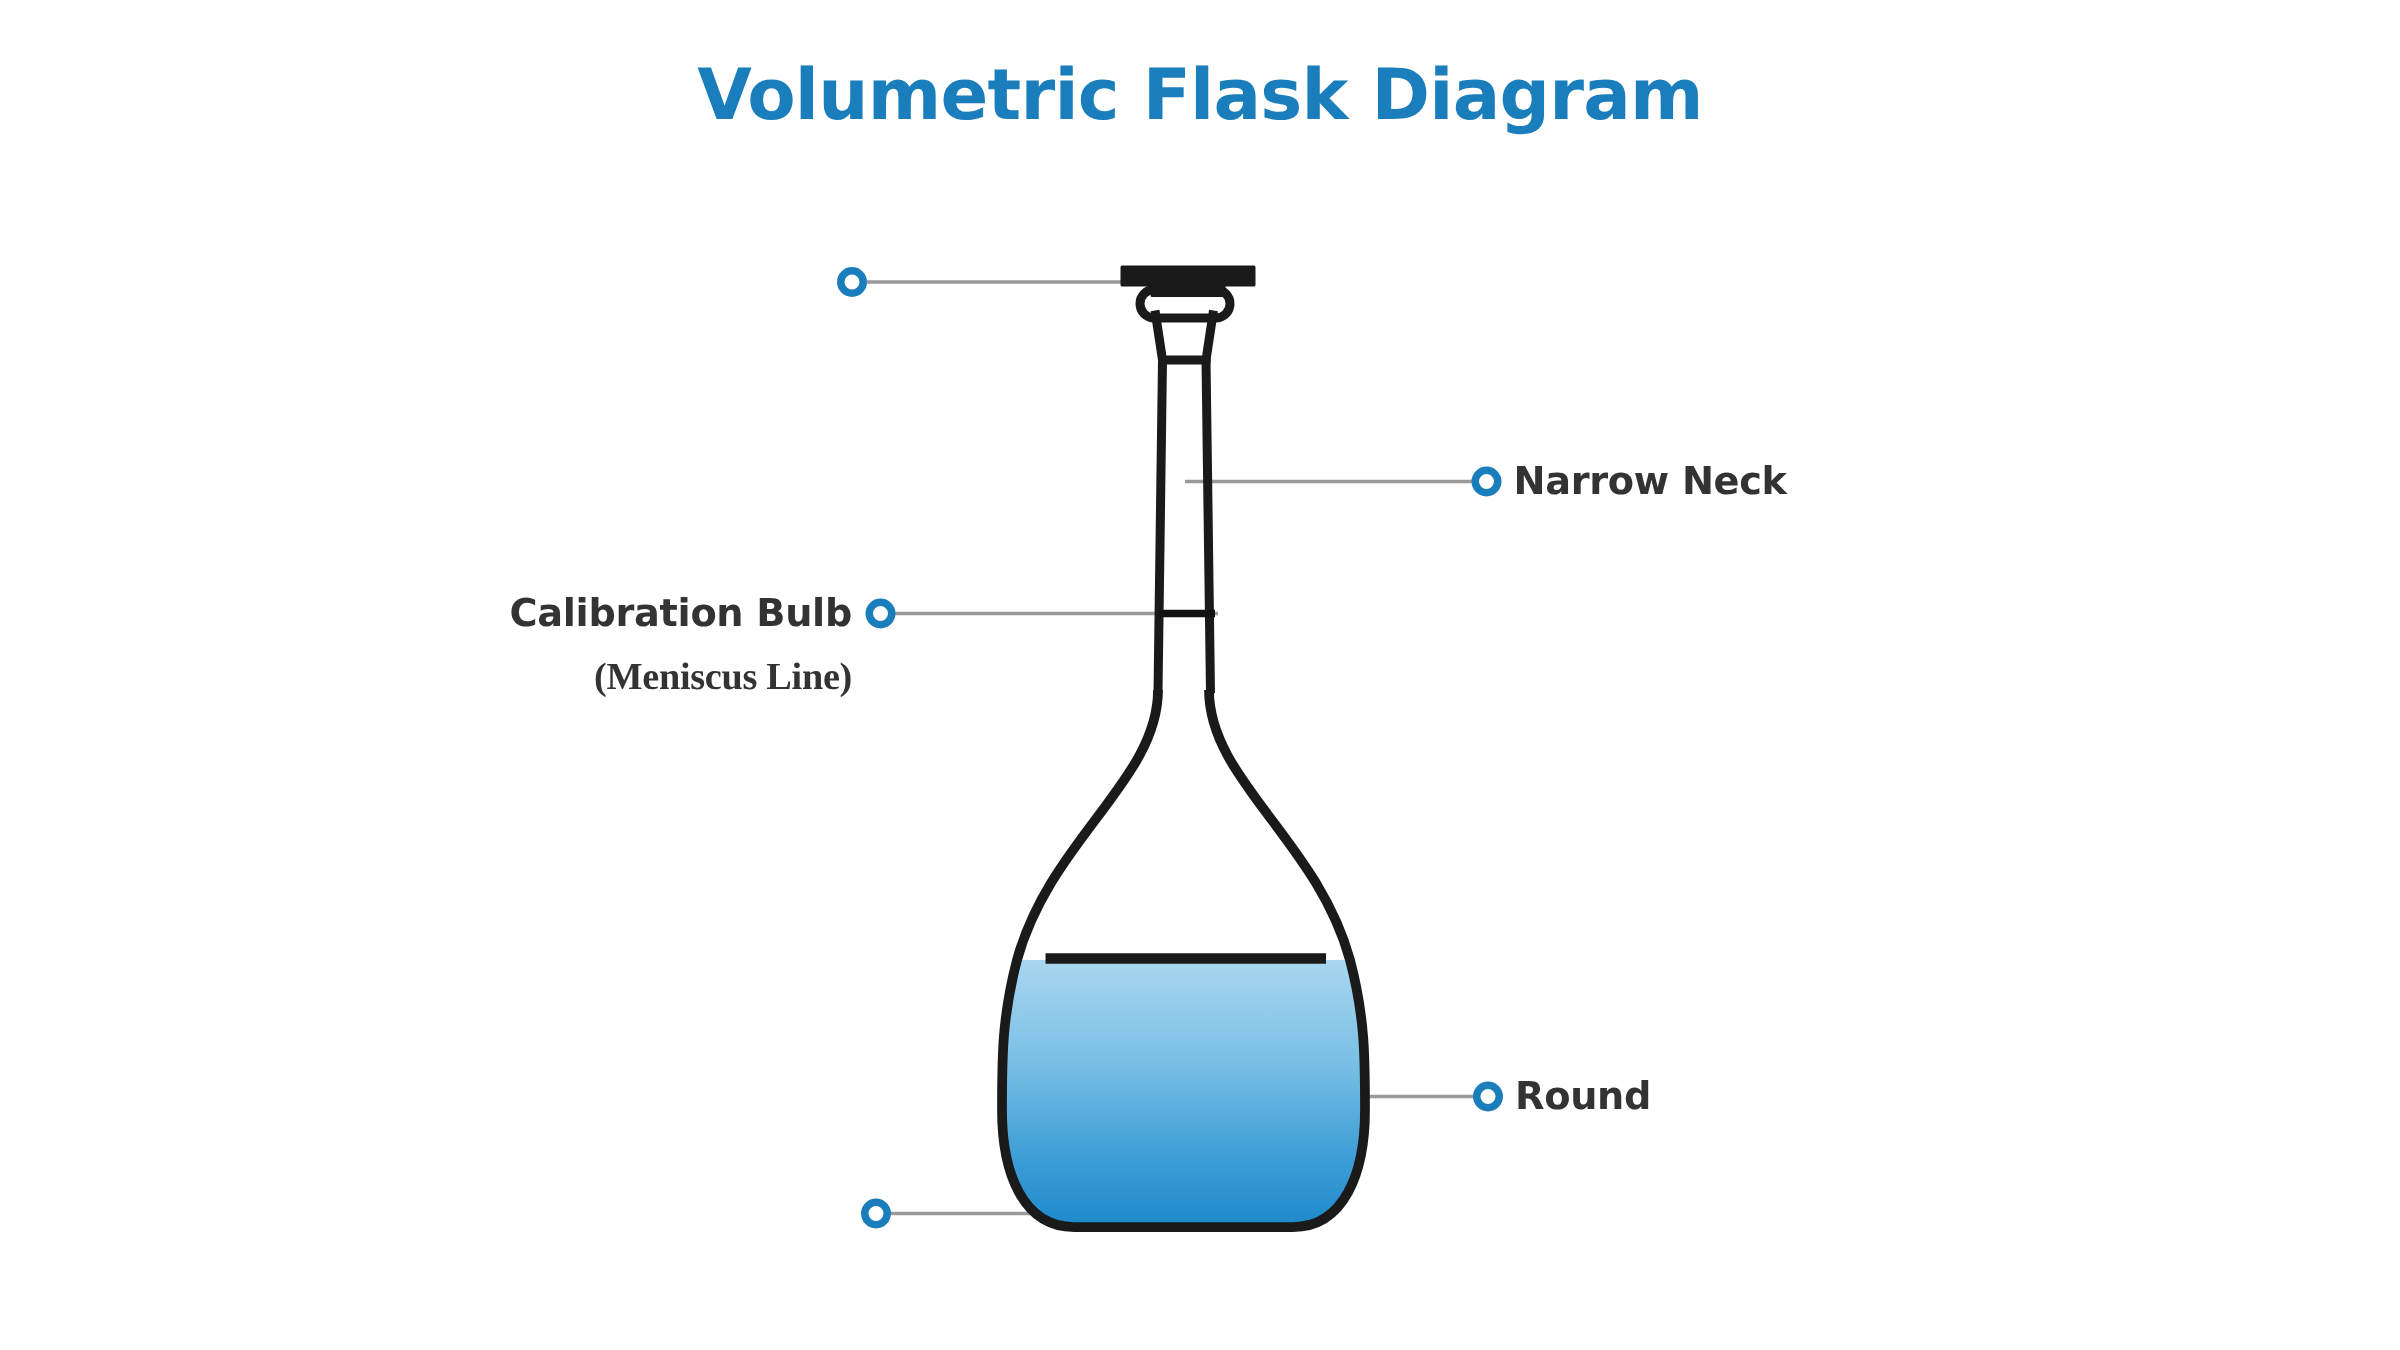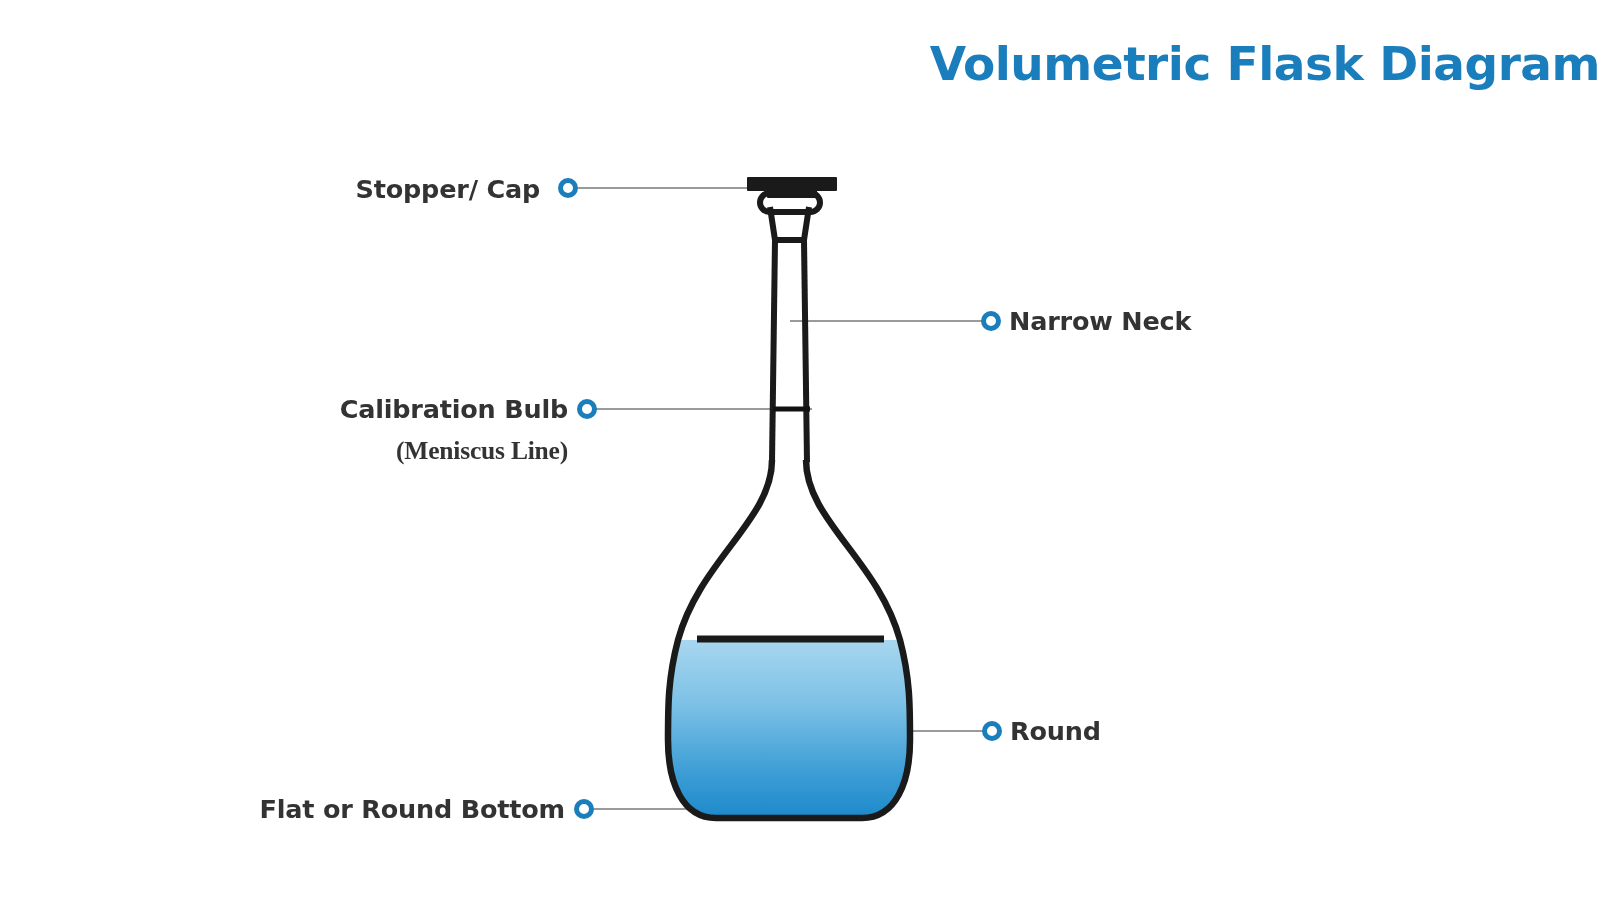--- a/index.html
+++ b/index.html
@@ -19,21 +19,21 @@
     left: 0; top: 0;
     width: 1600px;
     height: 900px;
     background: #ffffff;
   }
   .title {
     position: absolute;
     left: 0;
     top: 36px;
     width: 1600px;
-    text-align: right;
+    text-align: center;
     font-size: 47px;
     font-weight: bold;
     letter-spacing: -0.5px;
     color: #1b7ebc;
     font-family: "DejaVu Sans", "Liberation Sans", sans-serif;
   }
   .label {
     position: absolute;
     font-size: 25.5px;
     font-weight: bold;
@@ -132,34 +132,28 @@
       <circle cx="587" cy="409" r="7.5" fill="#ffffff" stroke="#1b7ebc" stroke-width="5"></circle>
     </g>
     <g>
       <circle cx="992" cy="731" r="7.5" fill="#ffffff" stroke="#1b7ebc" stroke-width="5"></circle>
     </g>
     <g>
       <circle cx="584" cy="809" r="7.5" fill="#ffffff" stroke="#1b7ebc" stroke-width="5"></circle>
     </g>
   </svg>
 
-  <div class="label right-align" style="left: 200px; top: 168px; width: 340px;">
-    <span>Stopper/ Cap</span>
-  </div>
 
   <div class="label" style="left: 1009px; top: 300px;">
     <span>Narrow Neck</span>
   </div>
 
   <div class="label right-align" style="left: 180px; top: 388px; width: 388px;">
     <span>Calibration Bulb</span>
     <span class="label-line2">(Meniscus Line)</span>
   </div>
 
   <div class="label" style="left: 1010px; top: 710px;">
     <span>Round</span>
   </div>
 
-  <div class="label right-align" style="left: 180px; top: 788px; width: 385px;">
-    <span>Flat or Round Bottom</span>
-  </div>
 
 </div>
 
 </body></html>

